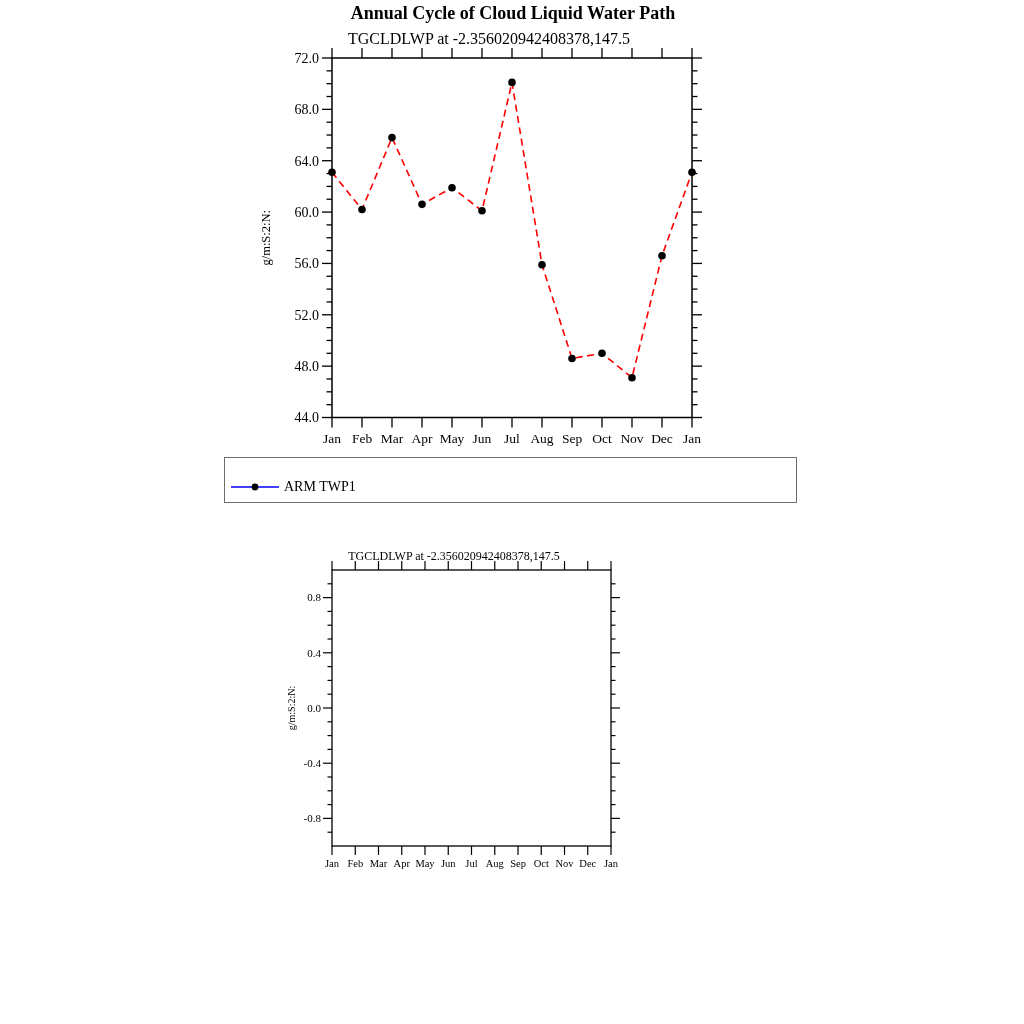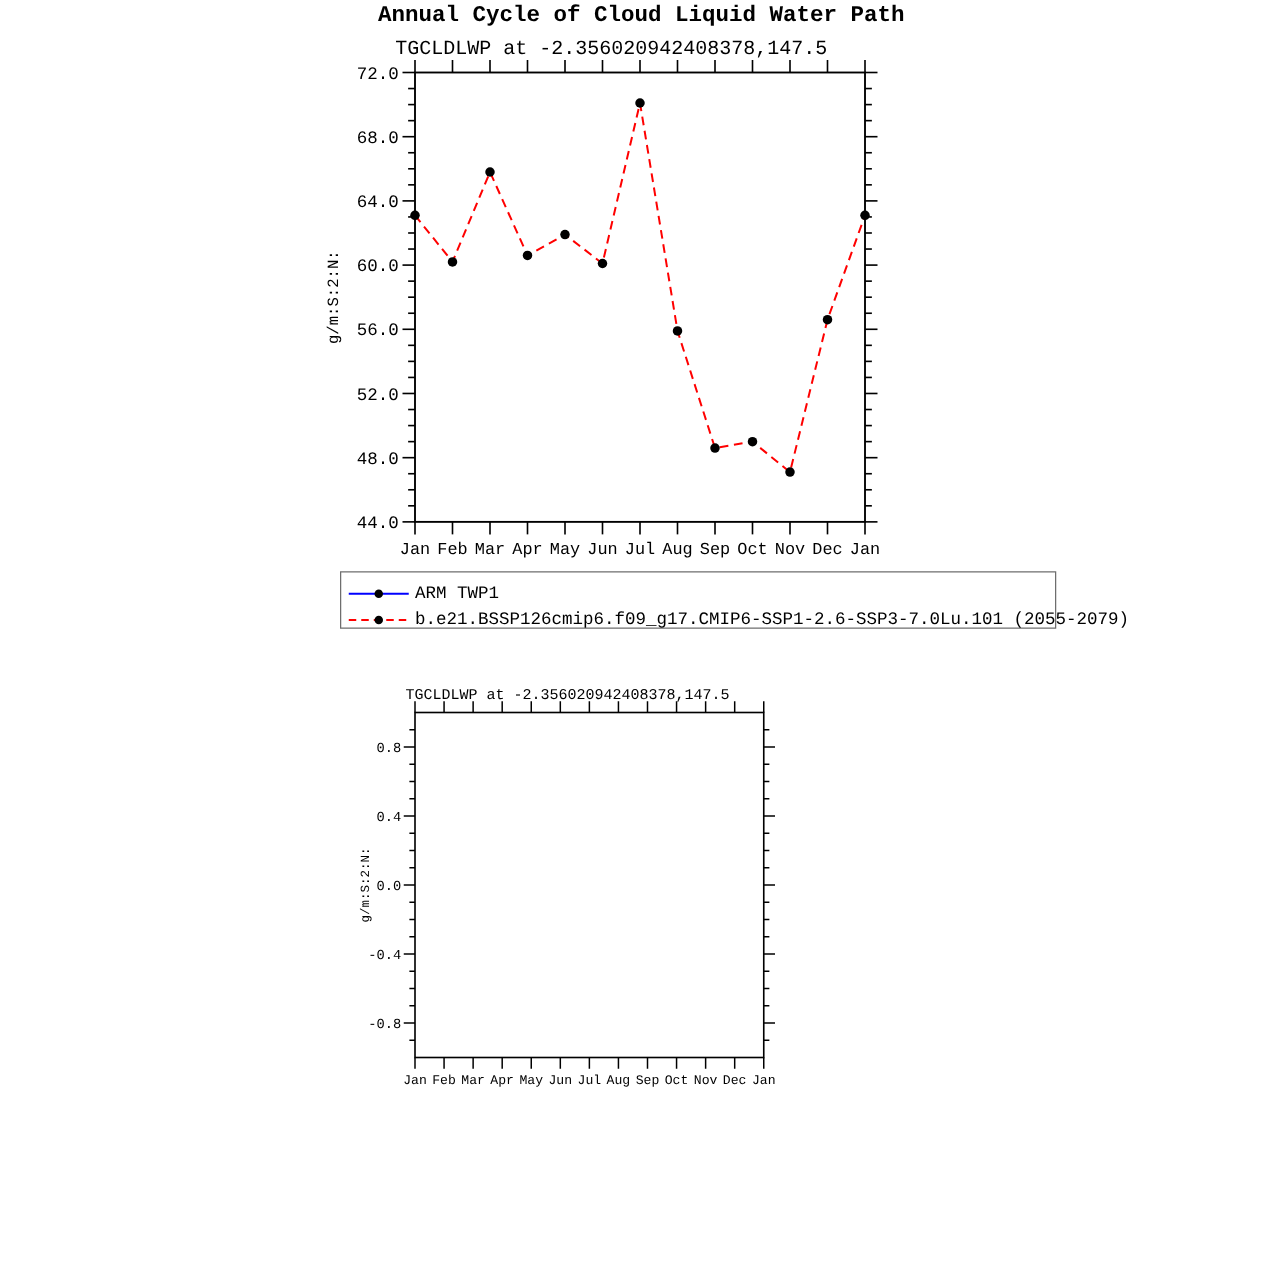--- a/index.html
+++ b/index.html
@@ -1,33 +1,33 @@
 <!DOCTYPE html>
 <html><head>
 <meta charset="utf-8">
 <style>
   html,body{margin:0;padding:0;background:#ffffff;}
   #canvas{
     position:relative;
     width:1024px;height:1024px;
     background:#ffffff;
-    font-family:Liberation Mono, monospace;
+    font-family:Liberation Serif, serif;
     color:#000;
     overflow:hidden;
   }
   .ctr{position:absolute;transform:translateX(-50%);white-space:nowrap;}
   .t1-main{left:513px;top:3px;font-size:18px;font-weight:bold;}
   .t1-sub{left:489px;top:30px;font-size:16px;}
   .t2-main{left:474px;top:527px;font-size:13.5px;font-weight:bold;}
   .t2-sub{left:454px;top:549px;font-size:12px;}
   #chart-svg{position:absolute;left:0;top:0;}
   #legend-box{
     position:absolute;left:224px;top:457px;width:573px;height:46px;
     border:1px solid #6e6e6e;box-sizing:border-box;
-    padding:6px 0 0 5px;background:#ffffff;margin-left:48px;
+    padding:18px 0 0 5px;background:#ffffff;
   }
   .legend-row{display:flex;align-items:center;height:21px;}
   .legend-row svg{flex:0 0 auto;}
   .legend-label{font-size:14px;margin-left:4px;white-space:nowrap;}
 </style>
 </head>
 <body>
 
 <div id="canvas">
 
@@ -255,24 +255,17 @@
   </svg>
 
   <div id="legend-box">
     <div class="legend-row">
       <svg width="50" height="16">
         <line x1="1" y1="8" x2="49" y2="8" stroke-width="1.6" stroke="#0000ff"></line>
         <circle cx="25" cy="8" r="3.4" fill="#000000"></circle>
       </svg>
       <span class="legend-label">ARM TWP1</span>
     </div>
-    <div class="legend-row">
-      <svg width="50" height="16">
-        <line x1="1" y1="8" x2="49" y2="8" stroke-width="1.6" stroke-dasharray="6 4" stroke="#ff0000"></line>
-        <circle cx="25" cy="8" r="3.4" fill="#000000"></circle>
-      </svg>
-      <span class="legend-label">b.e21.BSSP126cmip6.f09_g17.CMIP6-SSP1-2.6-SSP3-7.0Lu.101 (2055-2079)</span>
-    </div>
   </div>
 
   <div class="ctr t2-sub">TGCLDLWP at -2.356020942408378,147.5</div>
 
 </div>
 
 </body></html>

